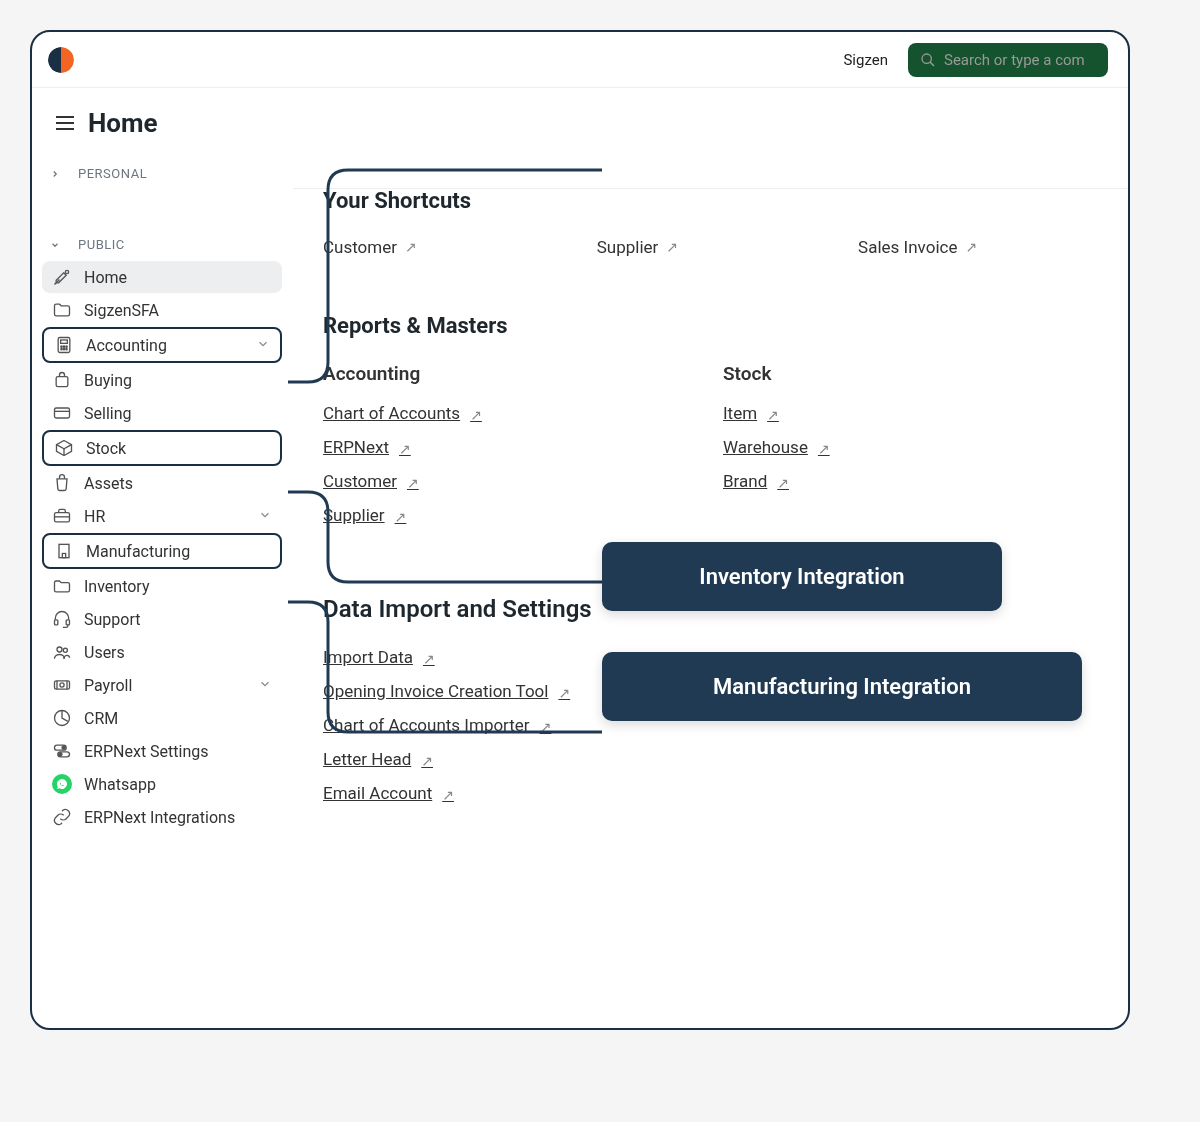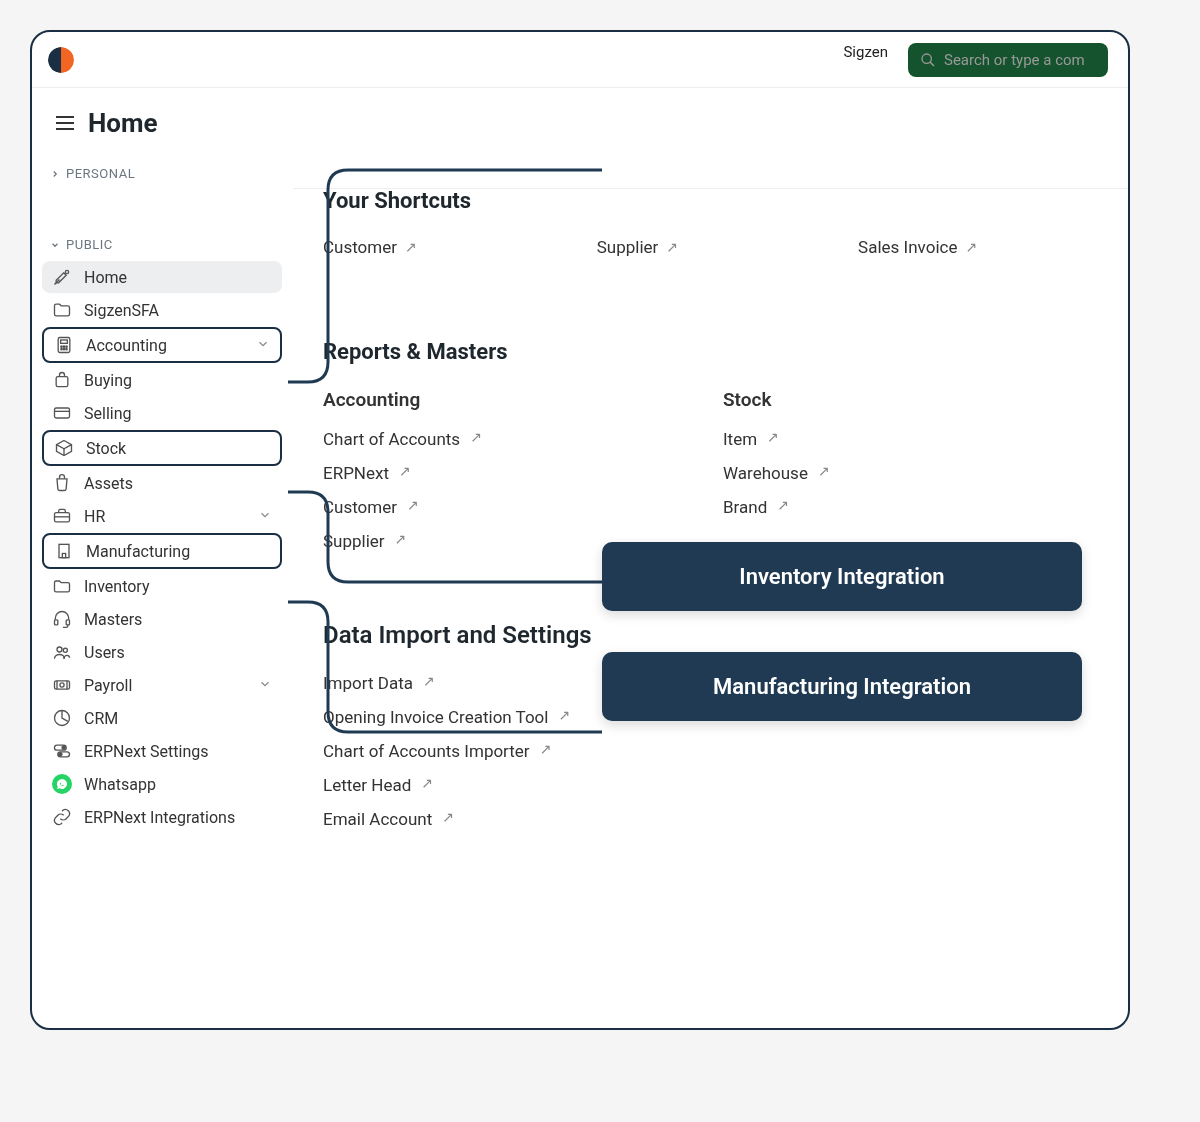--- a/index.html
+++ b/index.html
@@ -30,21 +30,21 @@
     width: 26px; height: 26px;
     position: relative;
     border-radius: 50%;
     overflow: hidden;
   }
   .logo::before, .logo::after {
     content: ""; position: absolute; width: 50%; height: 100%;
   }
   .logo::before { left: 0; background: #1a2e44; border-radius: 13px 0 0 13px; }
   .logo::after { right: 0; background: #f26522; border-radius: 0 13px 13px 0; }
-  .topbar-right { display: flex; gap: 20px; }
+  .topbar-right { display: flex; align-items: center; gap: 20px; }
   .company-label { font-size: 15px; color: #222; }
   .search-box {
     display: flex; align-items: center; gap: 8px;
     background: #14532d; border-radius: 8px;
     padding: 8px 12px; width: 200px; color: #999;
     font-size: 15px; white-space: nowrap; overflow: hidden;
   }
   .search-box svg { flex-shrink: 0; }
   .body { display: flex; height: calc(100% - 56px); }
 
@@ -55,21 +55,21 @@
   }
   .hamburger { display: flex; flex-direction: column; gap: 4px; cursor: pointer; }
   .hamburger span { width: 18px; height: 2px; background: #333; }
   .page-title { font-size: 26px; font-weight: 700; }
 
   .sidebar {
     width: 260px; padding: 0 10px 10px 10px; flex-shrink: 0;
     position: relative; z-index: 2;
   }
   .group-label {
-    display: flex; align-items: center; gap: 6px;
+    display: flex; align-items: center; gap: 18px;
     font-size: 13px; color: #6c7680; letter-spacing: 0.5px;
     padding: 18px 8px 8px 8px; cursor: pointer;
   }
   .group-label.spaced { margin-top: 30px; }
   .chev { width: 10px; height: 10px; flex-shrink: 0; }
 
   .nav-item {
     display: flex; align-items: center; gap: 12px;
     padding: 6px 10px; border-radius: 8px;
     font-size: 16px; color: #333; cursor: pointer;
@@ -110,22 +110,22 @@
     display: flex; gap: 180px; font-size: 17px; color: #333;
   }
   .shortcut-row .link { display: flex; align-items: center; gap: 8px; cursor: pointer; }
   .arrow-ne { font-size: 14px; color: #888; }
 
   .columns { display: flex; gap: 120px; margin-top: 10px; }
   .col { flex: 0 0 auto; }
   .col-title { font-size: 19px; font-weight: 600; margin-bottom: 18px; color: #333; }
   .link-list { display: flex; flex-direction: column; gap: 14px; }
   .link-list .link {
-    display: flex; align-items: flex-start; gap: 10px;
-    font-size: 17px; color: #333; cursor: pointer;
+    display: flex; align-items: flex-end; gap: 10px;
+    font-size: 17px; color: #333; cursor: pointer; text-decoration: underline;
   }
 
   .callout {
     position: absolute;
     background: #1f3a52; color: #fff;
     padding: 22px 40px; border-radius: 10px;
     font-size: 22px; font-weight: 600;
     text-align: center; z-index: 5;
     box-shadow: 0 4px 12px rgba(0,0,0,0.15);
   }
@@ -293,21 +293,21 @@
           </div>
           <div class="nav-item">
             <div class="nav-icon">
               <svg viewBox="0 0 24 24" fill="none" stroke="currentColor" stroke-width="1.6">
                 <path d="M4 13v-2a8 8 0 0116 0v2"></path>
                 <rect x="3" y="13" width="4" height="6" rx="1"></rect>
                 <rect x="17" y="13" width="4" height="6" rx="1"></rect>
                 <path d="M19 19v1a2 2 0 01-2 2h-4"></path>
               </svg>
             </div>
-            <span class="nav-label">Masters</span>
+            <span class="nav-label">Support</span>
           </div>
           <div class="nav-item">
             <div class="nav-icon">
               <svg viewBox="0 0 24 24" fill="none" stroke="currentColor" stroke-width="1.6">
                 <circle cx="9" cy="9" r="3"></circle>
                 <circle cx="16" cy="10" r="2.5"></circle>
                 <path d="M3 20c0-3 3-5 6-5s6 2 6 5"></path>
                 <path d="M14 20c0-2 2-4 4-4s3 1 3 3"></path>
               </svg>
             </div>
@@ -380,21 +380,21 @@
           <div class="link">
             <span>Supplier</span>
             <span class="arrow-ne">↗</span>
           </div>
           <div class="link">
             <span>Sales Invoice</span>
             <span class="arrow-ne">↗</span>
           </div>
         </div>
 
-      <div class="section-title" style="margin-top:82px">Reports &amp; Masters</div>
+      <div class="section-title" style="margin-top:56px">Reports &amp; Masters</div>
 
       <div class="columns">
         <div class="col" style="width:280px">
           <div class="col-title">Accounting</div>
           <div class="link-list" id="acc-links">
               <div class="link">
                 <span>Chart of Accounts</span>
                 <span class="arrow-ne">↗</span>
               </div>
               <div class="link">
@@ -449,21 +449,21 @@
             <span class="arrow-ne">↗</span>
           </div>
           <div class="link">
             <span>Email Account</span>
             <span class="arrow-ne">↗</span>
           </div>
         </div>
     </div>
   </div>
 
-  <div class="callout" style="left:570px; top:510px; width:480px">Inventory Integration</div>
+  <div class="callout" style="left:570px; top:510px; width:400px">Inventory Integration</div>
   <div class="callout" style="left:570px; top:620px; width:480px">Manufacturing Integration</div>
 
   <svg class="connector" style="left:256px; top:130px; width:320px; height:240px">
     <path d="M 314 8 L 60 8 Q 40 8 40 28 L 40 200 Q 40 220 20 220 L 0 220"></path>
   </svg>
   <svg class="connector" style="left:256px; top:430px; width:320px; height:130px">
     <path d="M 0 30 L 20 30 Q 40 30 40 50 L 40 100 Q 40 120 60 120 L 314 120"></path>
   </svg>
   <svg class="connector" style="left:256px; top:560px; width:320px; height:150px">
     <path d="M 0 10 L 20 10 Q 40 10 40 30 L 40 120 Q 40 140 60 140 L 314 140"></path>

